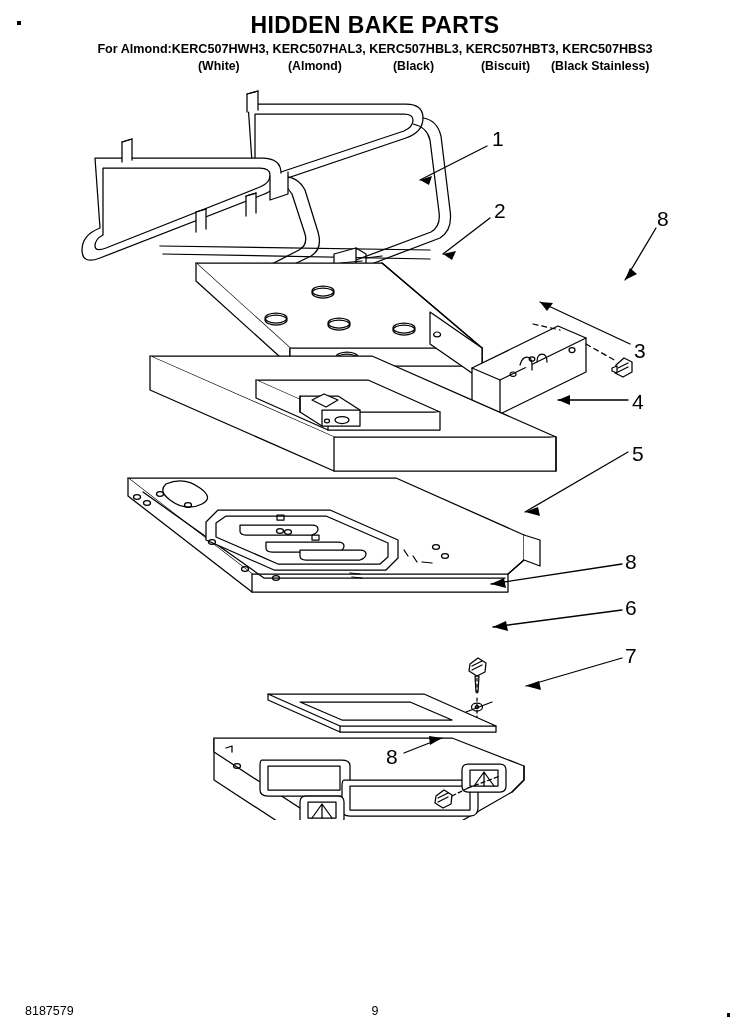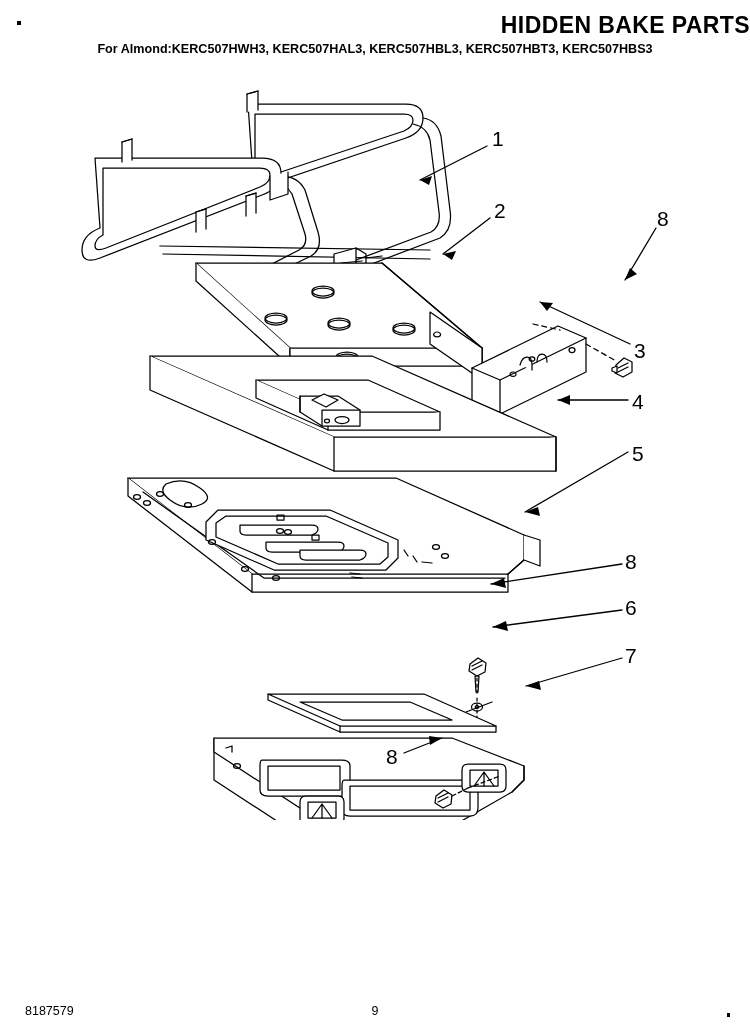--- a/index.html
+++ b/index.html
@@ -50,21 +50,20 @@
     top: 12px;
     width: 750px;
     text-align: center;
   }
   .doc-title {
     font-size: 23px;
     font-weight: bold;
     letter-spacing: 0.4px;
     line-height: 26px;
     margin: 0;
-    text-align: right;
   }
   .model-line {
     font-size: 12.6px;
     font-weight: bold;
     line-height: 16px;
     margin-top: 3px;
     white-space: nowrap;
   }
   .color-line {
     position: relative;
@@ -121,20 +120,27 @@
 <body>
 
 <div id="page">
 
   <div class="reg-dot"></div>
   <div class="reg-dot-br"></div>
 
   <div class="header">
     <div class="doc-title">HIDDEN BAKE PARTS</div>
     <div class="model-line">For Almond:KERC507HWH3, KERC507HAL3, KERC507HBL3, KERC507HBT3, KERC507HBS3</div>
+    <div class="color-line">
+      <span style="left:198px">(White)</span>
+      <span style="left:288px">(Almond)</span>
+      <span style="left:393px">(Black)</span>
+      <span style="left:481px">(Biscuit)</span>
+      <span style="left:551px">(Black Stainless)</span>
+    </div>
   </div>
 
   <div id="diagram">
     <svg width="750" height="740" viewBox="0 0 750 740" xmlns="http://www.w3.org/2000/svg">
       <g fill="none" stroke="#000" stroke-width="1.25" stroke-linejoin="round" stroke-linecap="round">
 
         <g>
 
           <path d="M248 24 L406 24 Q423 24 423 38 Q423 52 406 58 L252 110 Q236 116 236 102 Q236 88 252 82 Z" fill="#fff"></path>
 

